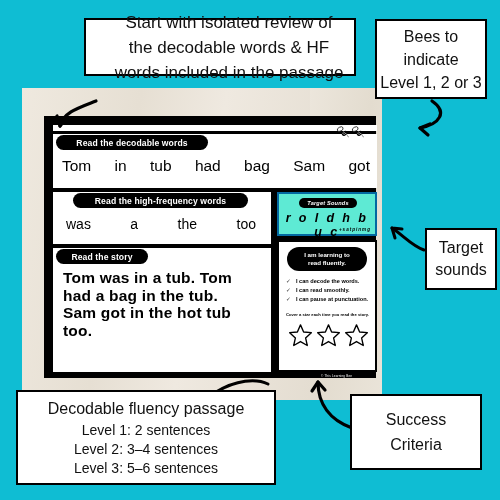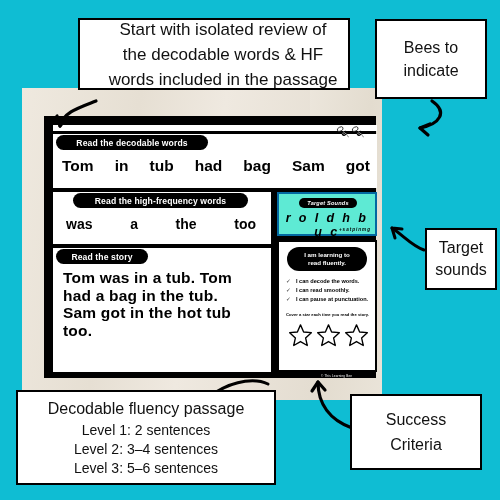--- a/index.html
+++ b/index.html
@@ -34,21 +34,21 @@
     position:absolute;background:#000;color:#fff;border-radius:999px;
     font-weight:bold;letter-spacing:.1px;
     display:flex;align-items:center;justify-content:center;
     white-space:nowrap;
   }
   
   .wordrow{
     position:absolute;display:flex;align-items:center;
     justify-content:space-between;color:#000;
   }
-  .wordrow span{font-weight:bold;}
+  .wordrow span{font-weight:normal;}
   
   #story-box{
     position:absolute;background:#fff;
   }
   #story-text{
     position:absolute;color:#000;font-weight:bold;font-size:15.5px;
     line-height:17.5px;letter-spacing:.2px;
   }
   
   #ts-box{
@@ -88,21 +88,21 @@
     position:absolute;color:#fff;font-size:3px;letter-spacing:.2px;white-space:nowrap;
   }
   .bee{position:absolute;}
   
   .callout{
     position:absolute;background:#fff;border:2.5px solid #000;box-sizing:border-box;
     display:flex;flex-direction:column;align-items:center;justify-content:center;
     color:#111;text-align:center;
   }
   .callout div{white-space:nowrap;}
-  #c-top{left:78px;top:18px;width:272px;height:72px;font-size:17px;line-height:25px;padding-left:18px;}
+  #c-top{left:84px;top:18px;width:272px;height:58px;font-size:17px;line-height:25px;padding-left:18px;}
   #c-bees{left:375px;top:19px;width:112px;height:80px;font-size:16px;line-height:23px;}
   #c-target{left:425px;top:228px;width:72px;height:62px;font-size:16px;line-height:22px;}
   #c-fluency{left:16px;top:390px;width:260px;height:95px;}
   #c-fluency .title{font-size:16px;line-height:22px;margin-bottom:1px;}
   #c-fluency .lvl{font-size:14px;line-height:19px;}
   #c-success{left:350px;top:394px;width:132px;height:76px;font-size:16px;line-height:25px;}
   svg.arrow{position:absolute;overflow:visible;}
 </style>
 </head>
 <body>
@@ -231,20 +231,21 @@
 
 <div class="callout" id="c-top">
   <div>Start with isolated review of</div>
   <div>the decodable words &amp; HF</div>
   <div>words included in the passage</div>
 </div>
 
 <div class="callout" id="c-bees">
   <div>Bees to</div>
   <div>indicate</div>
+  <div>Level 1, 2 or 3</div>
 </div>
 
 <div class="callout" id="c-target">
   <div>Target</div>
   <div>sounds</div>
 </div>
 
 <div class="callout" id="c-fluency">
   <div class="title">Decodable fluency passage</div>
   <div class="lvl">Level 1: 2 sentences</div>

